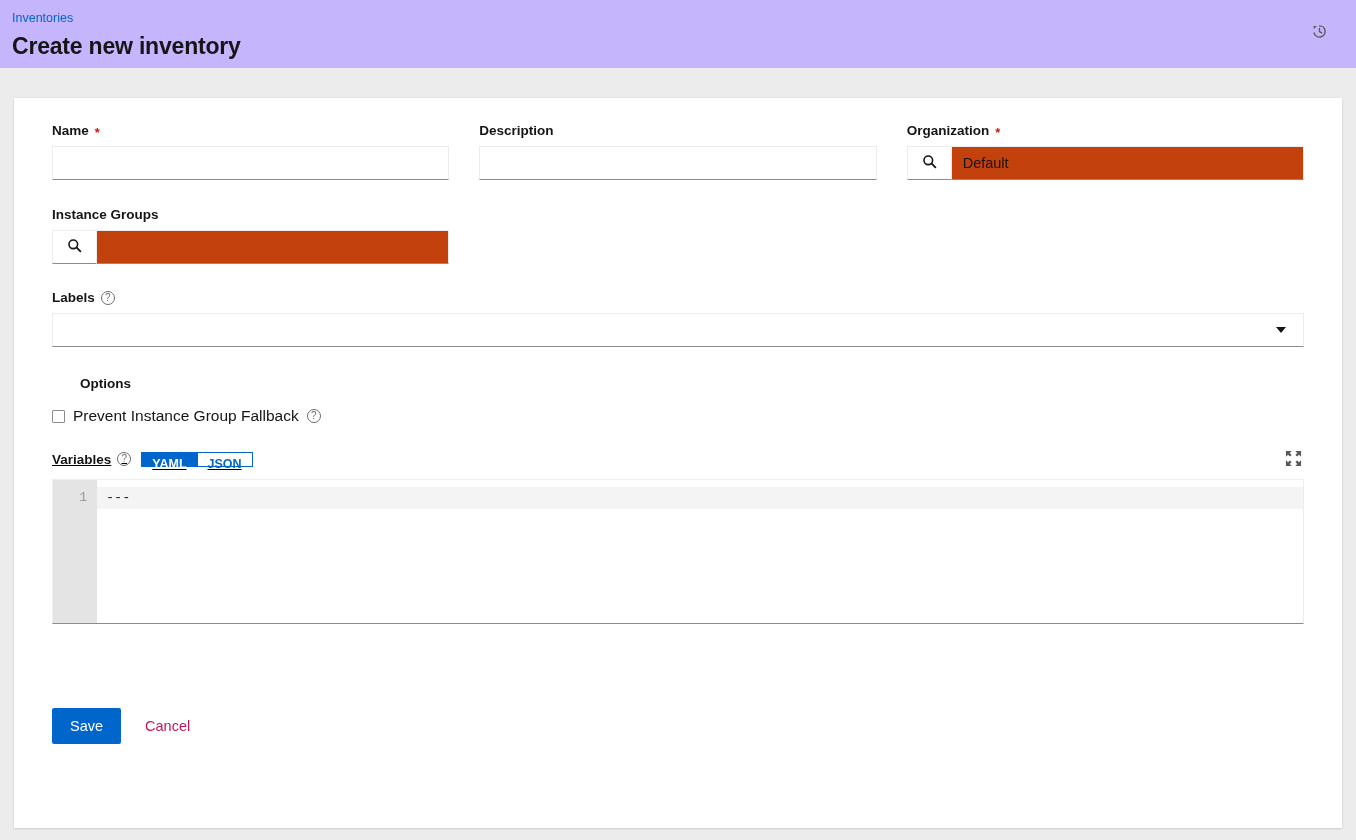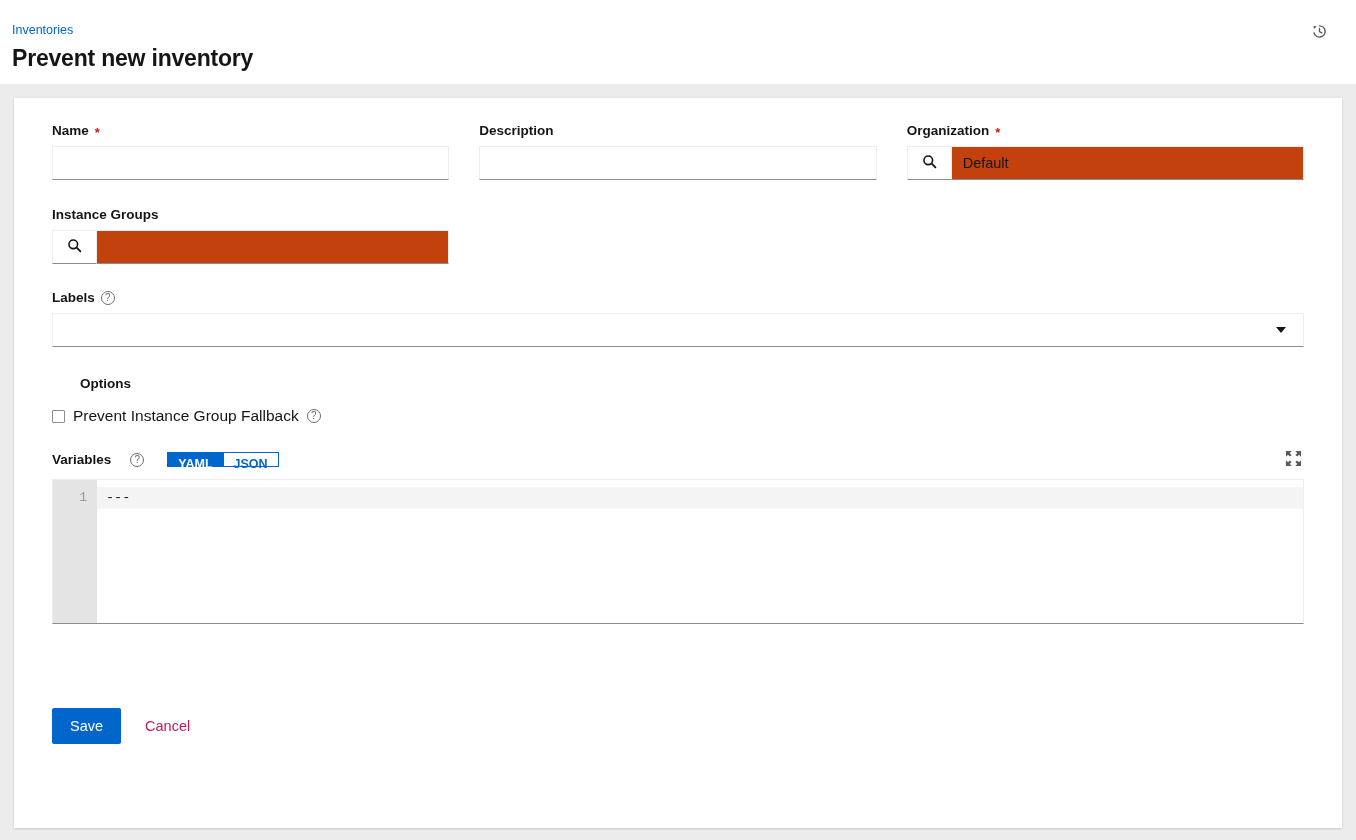--- a/index.html
+++ b/index.html
@@ -7,23 +7,23 @@
     margin: 0; padding: 0;
     width: 1356px; height: 840px;
     background: #ececec;
     font-family: "Liberation Sans", sans-serif;
     -webkit-font-smoothing: antialiased;
   }
 
   
   .page-header {
     position: relative;
-    background: #ffffff;
-    height: 84px;
-    padding: 20px 20px 0 12px;
+    background: #c4b5fd;
+    height: 68px;
+    padding: 8px 20px 0 12px;
   }
   .breadcrumb {
     font-size: 12.5px;
     color: #0066cc;
     line-height: 16px;
     padding-top: 2px;
     cursor: pointer;
   }
   .page-title {
     font-size: 23px;
@@ -188,23 +188,24 @@
     appearance: none;
     -webkit-appearance: none;
   }
   .chk-label {
     font-size: 15.5px; color: #151515; line-height: 20px;
     cursor: pointer;
   }
 
   
   .vars-header {
-    display: flex; align-items: flex-end;
-    gap: 19px;
+    display: flex; align-items: flex-start;
+    gap: 6px;
     position: relative;
+    text-decoration: underline;
   }
   .vars-title {
     font-size: 13.5px; font-weight: 700; color: #151515;
   }
   .toggle-group { display: flex; margin-left: 4px; }
   .tg-btn {
     height: 15px;
     min-width: 50px;
     padding: 0 10px;
     font-size: 12.5px;
@@ -295,21 +296,21 @@
     padding: 0 12px;
     height: 36px;
     cursor: pointer;
   }
 </style>
 </head>
 <body>
 
 <div class="page-header">
   <div class="breadcrumb">Inventories</div>
-  <div class="page-title">Prevent new inventory</div>
+  <div class="page-title">Create new inventory</div>
   <div class="header-actions">
     <button class="icon-btn">
       <span>
         <svg width="17" height="17" viewBox="0 0 20 20" fill="none">
           <path d="M10 3.4a6.6 6.6 0 1 1-6.37 8.35" stroke="#57595b" stroke-width="1.7" stroke-linecap="round"></path>
           <path d="M3.35 7.2 L3.0 3.3 L6.85 4.2 Z" fill="#57595b"></path>
           <path d="M10 6.4 V10.2 L12.6 11.7" stroke="#57595b" stroke-width="1.6" stroke-linecap="round" stroke-linejoin="round"></path>
         </svg>
       </span>
     </button>

